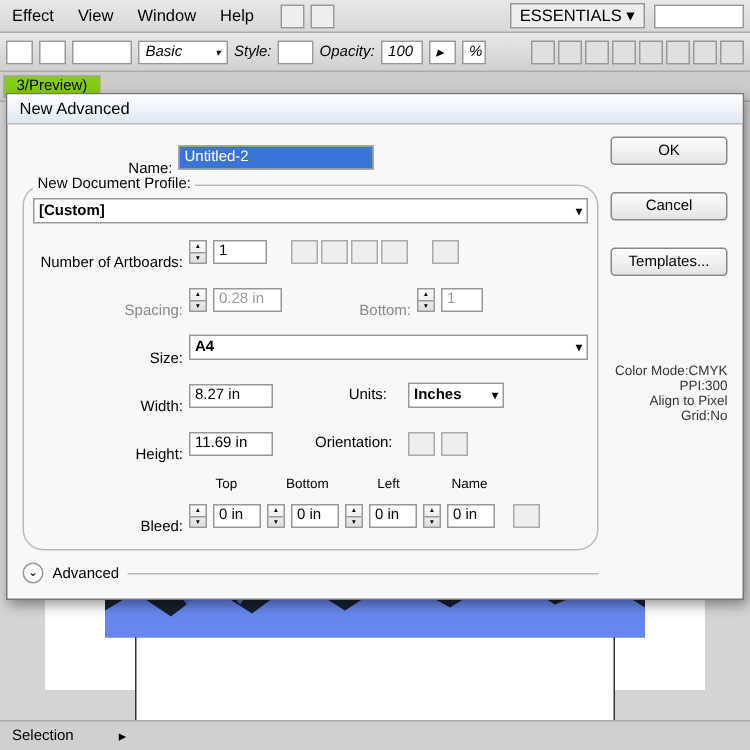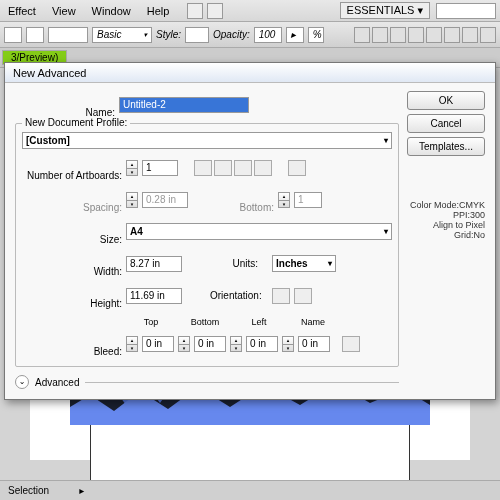--- a/index.html
+++ b/index.html
@@ -19,29 +19,29 @@
 .tabbar { height: 20px; background: #ccc; display: flex; align-items: center; font-size: 10px; border-bottom: 1px solid #aaa; }
 .tabbar .tab { background: #84cc16; border: 1px solid #aaa; padding: 1px 8px; margin-left: 2px; }
 .canvas { position: absolute; left: 30px; right: 30px; top: 80px; bottom: 40px; background: #fff; }
 .art { position: absolute; left: 90px; right: 90px; top: 310px; height: 180px; border: 1px solid #333; background: #fff; }
 .blueart { position: absolute; left: 70px; top: 325px; width: 360px; height: 100px; }
 .statusbar { position: absolute; bottom: 0; left: 0; right: 0; height: 20px; background: #d0d0d0; border-top: 1px solid #aaa; display: flex; align-items: center; font-size: 10px; padding: 0 8px; }
 .dialog { position: absolute; left: 4px; top: 62px; width: 492px; background: #f8f8f8; border: 1px solid #777; box-shadow: 2px 3px 8px rgba(0,0,0,0.4); }
 .dlg-title { height: 20px; background: linear-gradient(#fff,#e0e8f4); border-bottom: 1px solid #bbb; font-size: 11px; padding: 2px 8px; display: flex; align-items: center; }
 .dlg-body { display: flex; padding: 8px 10px 10px 10px; gap: 8px; }
 .dlg-left { flex: 1; font-size: 10px; }
-.dlg-right { width: 78px; display: flex; flex-direction: column; gap: 4px; }
+.dlg-right { width: 78px; display: flex; flex-direction: column; gap: 18px; }
 .btn { background: linear-gradient(#fdfdfd,#e4e4e4); border: 1px solid #888; border-radius: 3px; font-size: 10px; text-align: center; padding: 3px 0; cursor: pointer; }
 .row { display: flex; align-items: center; margin-bottom: 5px; gap: 4px; }
 .rlabel { width: 100px; text-align: right; font-size: 10px; color: #000; margin-top: 16px; }
 .rlabel.dim { color: #888; }
 .inp { background: #fff; border: 1px solid #999; height: 16px; font-size: 10px; padding: 0 3px; display: flex; align-items: center; }
 .sel { background: #fff; border: 1px solid #999; height: 17px; font-size: 10px; padding: 0 3px; display: flex; align-items: center; justify-content: space-between; min-width: 60px; font-weight: bold; }
 .sel::after { content: "▾"; font-size: 8px; }
-.fieldset { border: 1px solid #bbb; border-radius: 2px; padding: 8px 6px 4px 6px; position: relative; margin-top: 4px; }
+.fieldset { border: 1px solid #bbb; border-radius: 14px; padding: 8px 6px 4px 6px; position: relative; margin-top: 4px; }
 .fieldset .legend { position: absolute; top: -7px; left: 6px; background: #f8f8f8; padding: 0 3px; font-size: 10px; }
 .highlight { background: #3875d7; color: #fff; }
 .spn { width: 12px; height: 16px; border: 1px solid #999; background: linear-gradient(#fff,#ddd); display: flex; flex-direction: column; }
 .spn div { flex: 1; font-size: 5px; text-align: center; line-height: 7px; }
 .spn div:first-child { border-bottom: 1px solid #999; }
 .icongrp { display: flex; gap: 2px; }
 .icongrp div { width: 18px; height: 16px; border: 1px solid #aaa; background: #eee; }
 .adv { display: flex; align-items: center; gap: 6px; margin-top: 8px; font-size: 10px; }
 .adv .chev { width: 14px; height: 14px; border: 1px solid #999; border-radius: 7px; background: #fff; font-size: 8px; text-align: center; line-height: 12px; }
 .adv .line { flex: 1; height: 1px; background: #bbb; }

